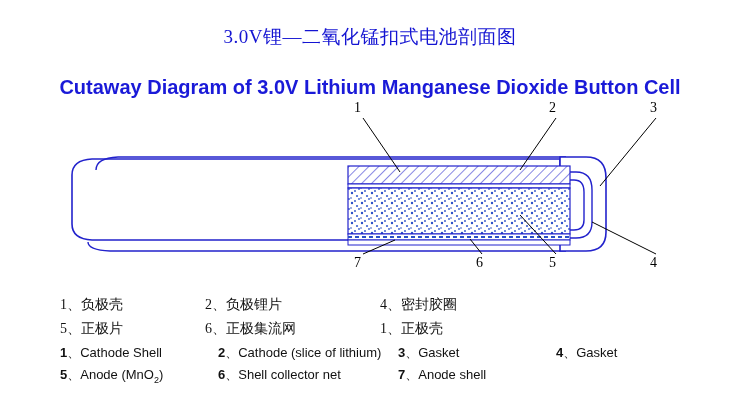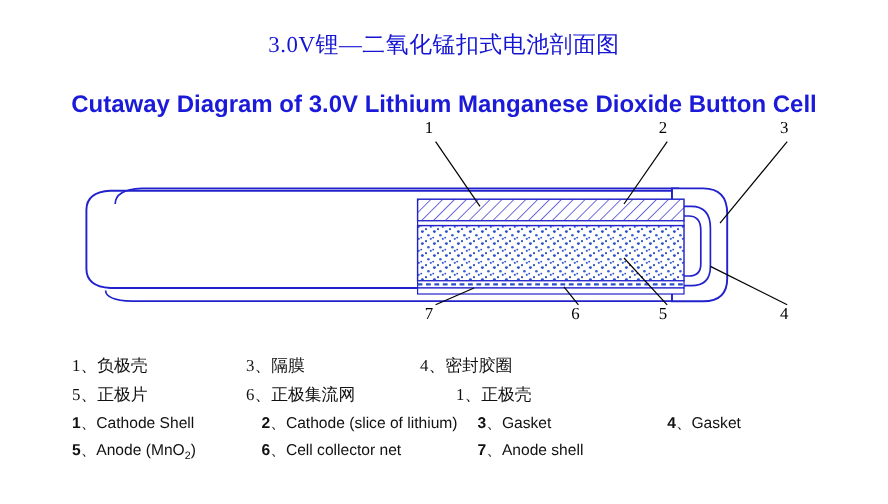--- a/index.html
+++ b/index.html
@@ -104,39 +104,39 @@
   <div class="callout-num" style="left:650px;top:100px;">3</div>
   <div class="callout-num" style="left:354px;top:255px;">7</div>
   <div class="callout-num" style="left:476px;top:255px;">6</div>
   <div class="callout-num" style="left:549px;top:255px;">5</div>
   <div class="callout-num" style="left:650px;top:255px;">4</div>
 
   <div class="legend">
 
     <div class="legend-row cn">
       <span class="legend-cell">1、负极壳</span>
-      <span class="legend-cell">3、隔膜</span>
+      <span class="legend-cell wide">2、负极锂片</span>
       <span class="legend-cell">4、密封胶圈</span>
     </div>
 
     <div class="legend-row cn">
       <span class="legend-cell">5、正极片</span>
       <span class="legend-cell wide">6、正极集流网</span>
       <span class="legend-cell">1、正极壳</span>
       <span class="legend-cell"></span>
     </div>
 
     <div class="legend-row en" style="margin-top:4px;">
       <span class="legend-cell"><b>1</b>、<span>Cathode Shell</span></span>
       <span class="legend-cell wide"><b>2</b>、<span>Cathode (slice of lithium)</span></span>
       <span class="legend-cell"><b>3</b>、<span>Gasket</span></span>
       <span class="legend-cell"><b>4</b>、<span>Gasket</span></span>
     </div>
 
     <div class="legend-row en">
       <span class="legend-cell"><b>5</b>、Anode (MnO<sub>2</sub>)</span>
-      <span class="legend-cell wide"><b>6</b>、<span>Cell collector net</span></span>
+      <span class="legend-cell wide"><b>6</b>、<span>Shell collector net</span></span>
       <span class="legend-cell"><b>7</b>、<span>Anode shell</span></span>
       <span class="legend-cell"></span>
     </div>
 
   </div>
 </div>
 
 </body></html>

